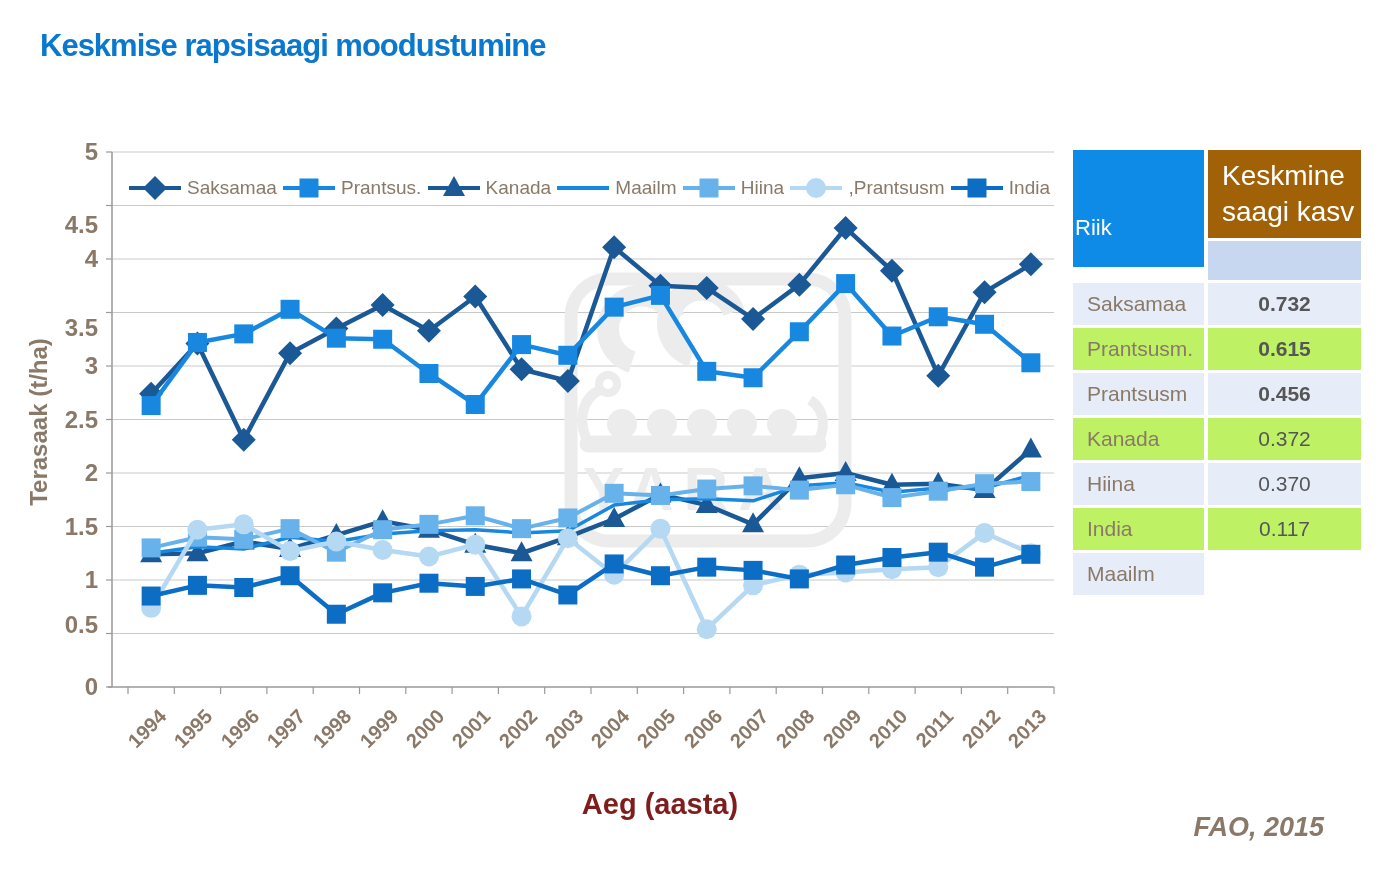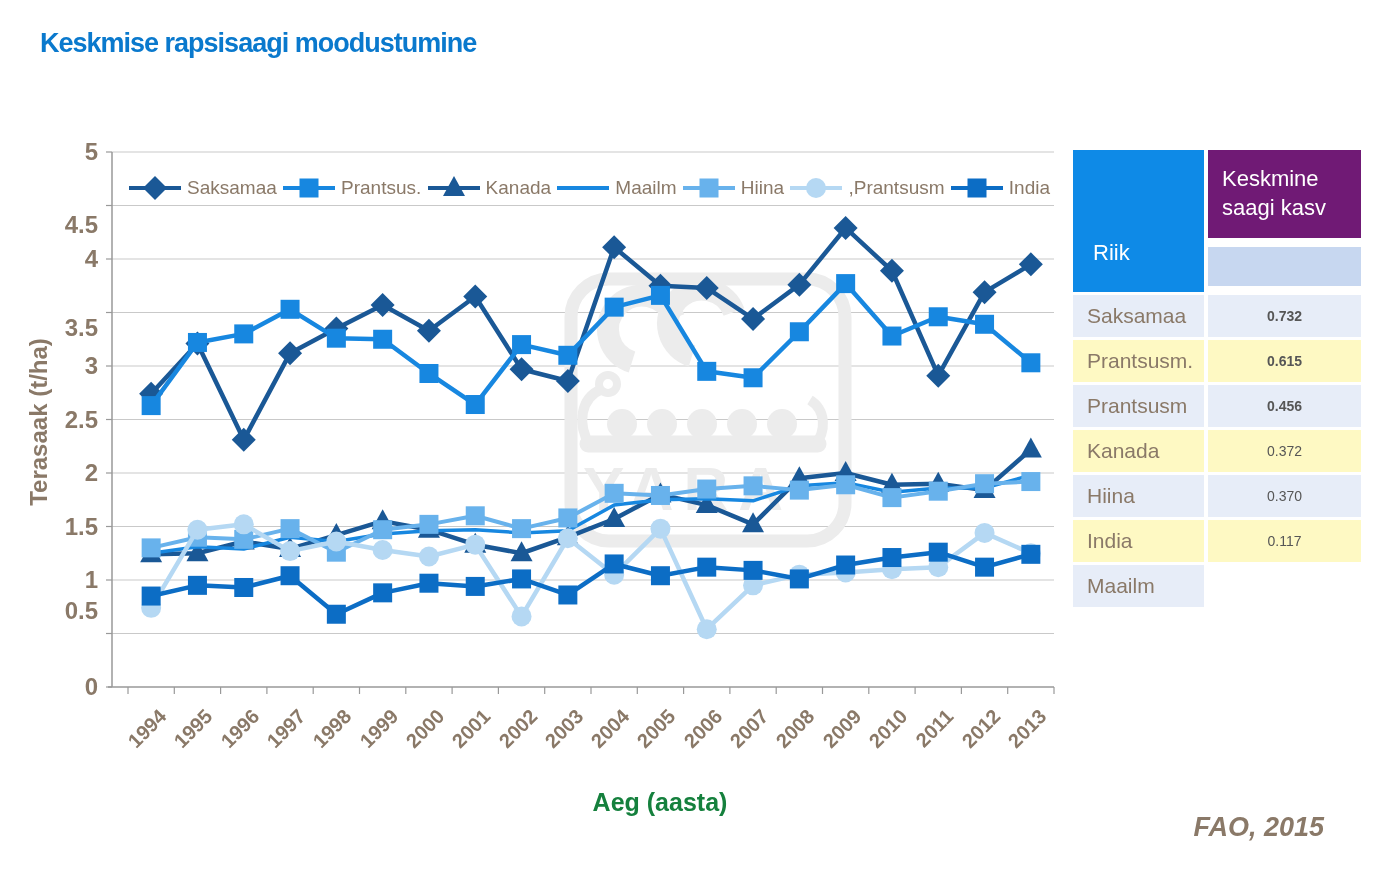--- a/index.html
+++ b/index.html
@@ -1,48 +1,48 @@
 <!DOCTYPE html>
 <html><head>
 <meta charset="utf-8">
 <style>
   html,body{margin:0;padding:0;background:#fff;}
   .canvas{position:relative;width:1382px;height:873px;background:#ffffff;overflow:hidden;
           font-family:"Liberation Sans",sans-serif;}
-  .title{position:absolute;left:40px;top:28px;font-size:27px;font-weight:bold;
+  .title{position:absolute;left:40px;top:28px;font-size:31px;font-weight:bold;
          color:#0a79cd;letter-spacing:-1px;}
   #chart-svg{position:absolute;left:0;top:0;}
   .legend{position:absolute;left:128px;top:172px;width:922px;height:32px;
           display:flex;justify-content:space-between;align-items:center;}
   .legend-item{display:flex;align-items:center;gap:5px;}
   .legend-label{font-size:19px;color:#8a7968;white-space:nowrap;}
   .ytick{position:absolute;left:34px;width:64px;text-align:right;
          font-size:24px;font-weight:bold;color:#8a7968;}
   .xtick{position:absolute;font-size:20px;font-weight:bold;color:#8a7968;
          transform:translate(-100%,8px) rotate(-45deg);transform-origin:100% 0;white-space:nowrap;}
   .y-axis-title{position:absolute;left:-86px;top:408px;width:250px;text-align:center;
          transform:rotate(-90deg);font-size:24px;font-weight:bold;color:#8a7968;}
   .x-axis-title{position:absolute;left:540px;top:788px;width:240px;text-align:center;
-         font-size:25px;font-weight:bold;color:#15803d;}
+         font-size:29px;font-weight:bold;color:#7f1d1d;}
   .source{position:absolute;right:58px;top:812px;font-size:27px;font-weight:bold;
          font-style:italic;color:#8a7968;}
   .side-table{position:absolute;left:1073px;top:150px;width:288px;
          display:grid;grid-template-columns:131px 153px;column-gap:4px;row-gap:3px;}
   .cell{box-sizing:border-box;}
   .hdr-left{grid-row:1 / span 2;background:#0e8ae7;color:#fff;font-size:22px;
-         display:flex;align-items:flex-end;padding:0 0 26px 20px;height:142px;}
-  .hdr-right{background:#701a75;color:#fff;font-size:22px;line-height:1.3;
+         display:flex;align-items:flex-end;padding:0 0 26px 2px;height:117px;}
+  .hdr-right{background:#a16207;color:#fff;font-size:28px;line-height:1.3;
          display:flex;align-items:center;padding-left:14px;height:88px;}
   .subhdr{background:#c7d7f0;height:39px;}
   .row-country{font-size:21px;color:#8a7968;display:flex;align-items:center;
          padding-left:14px;height:42px;}
-  .row-value{font-size:14px;color:#565656;display:flex;align-items:center;
+  .row-value{font-size:21px;color:#565656;display:flex;align-items:center;
          justify-content:center;height:42px;}
   .row-even{background:#e7edf8;}
-  .row-odd{background:#fef9c3;}
+  .row-odd{background:#bef264;}
   .bold{font-weight:bold;}
 </style>
 </head>
 <body>
 
 <div class="canvas">
 
   <div class="title">Keskmise rapsisaagi moodustumine</div>
 
   <svg id="chart-svg" width="1382" height="873">
@@ -294,21 +294,21 @@
         <svg width="54" height="24">
           <line x1="1" y1="12" x2="53" y2="12" stroke="#0c6dc5" stroke-width="4"></line>
           <rect x="17.5" y="2.5" width="19" height="19" fill="#0c6dc5"></rect>
         </svg>
         <span class="legend-label">India</span>
       </div>
     </div>
 
   <div id="yticks">
       <div class="ytick" style="top: 673px;">0</div>
-      <div class="ytick" style="top: 597px;">0.5</div>
+      <div class="ytick" style="top: 611px;">0.5</div>
       <div class="ytick" style="top: 566px;">1</div>
       <div class="ytick" style="top: 512.5px;">1.5</div>
       <div class="ytick" style="top: 459px;">2</div>
       <div class="ytick" style="top: 405.5px;">2.5</div>
       <div class="ytick" style="top: 352px;">3</div>
       <div class="ytick" style="top: 314px;">3.5</div>
       <div class="ytick" style="top: 245px;">4</div>
       <div class="ytick" style="top: 191.5px; margin-top: 19px;">4.5</div>
       <div class="ytick" style="top: 138px;">5</div>
     </div>

